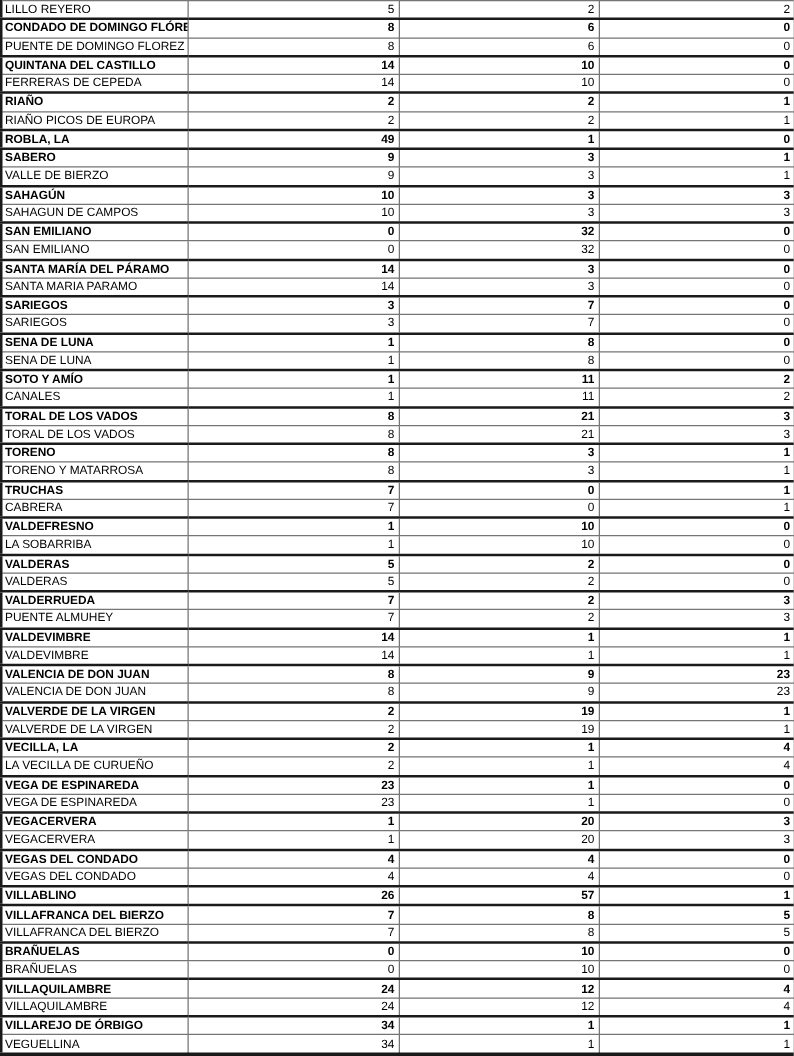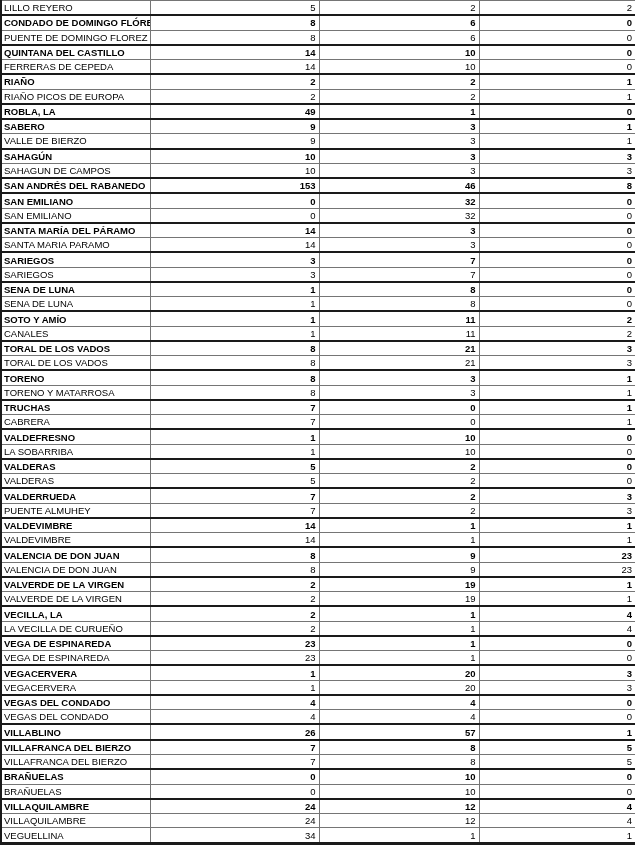--- a/index.html
+++ b/index.html
@@ -120,26 +120,20 @@
         <td class="num">3</td>
         <td class="num">3</td>
       </tr>
       <tr>
         <td class="name">SAHAGUN DE CAMPOS</td>
         <td class="num">10</td>
         <td class="num">3</td>
         <td class="num">3</td>
       </tr>
       <tr class="group">
-        <td class="name">SAN ANDRÉS DEL RABANEDO</td>
-        <td class="num">153</td>
-        <td class="num">46</td>
-        <td class="num">8</td>
-      </tr>
-      <tr class="group">
         <td class="name">SAN EMILIANO</td>
         <td class="num">0</td>
         <td class="num">32</td>
         <td class="num">0</td>
       </tr>
       <tr>
         <td class="name">SAN EMILIANO</td>
         <td class="num">0</td>
         <td class="num">32</td>
         <td class="num">0</td>
@@ -382,20 +376,26 @@
         <td class="name">VILLAQUILAMBRE</td>
         <td class="num">24</td>
         <td class="num">12</td>
         <td class="num">4</td>
       </tr>
       <tr>
         <td class="name">VILLAQUILAMBRE</td>
         <td class="num">24</td>
         <td class="num">12</td>
         <td class="num">4</td>
+      </tr>
+      <tr class="group">
+        <td class="name">VILLAREJO DE ÓRBIGO</td>
+        <td class="num">34</td>
+        <td class="num">1</td>
+        <td class="num">1</td>
       </tr>
       <tr>
         <td class="name">VEGUELLINA</td>
         <td class="num">34</td>
         <td class="num">1</td>
         <td class="num">1</td>
       </tr>
     </tbody>
 </table>
 

